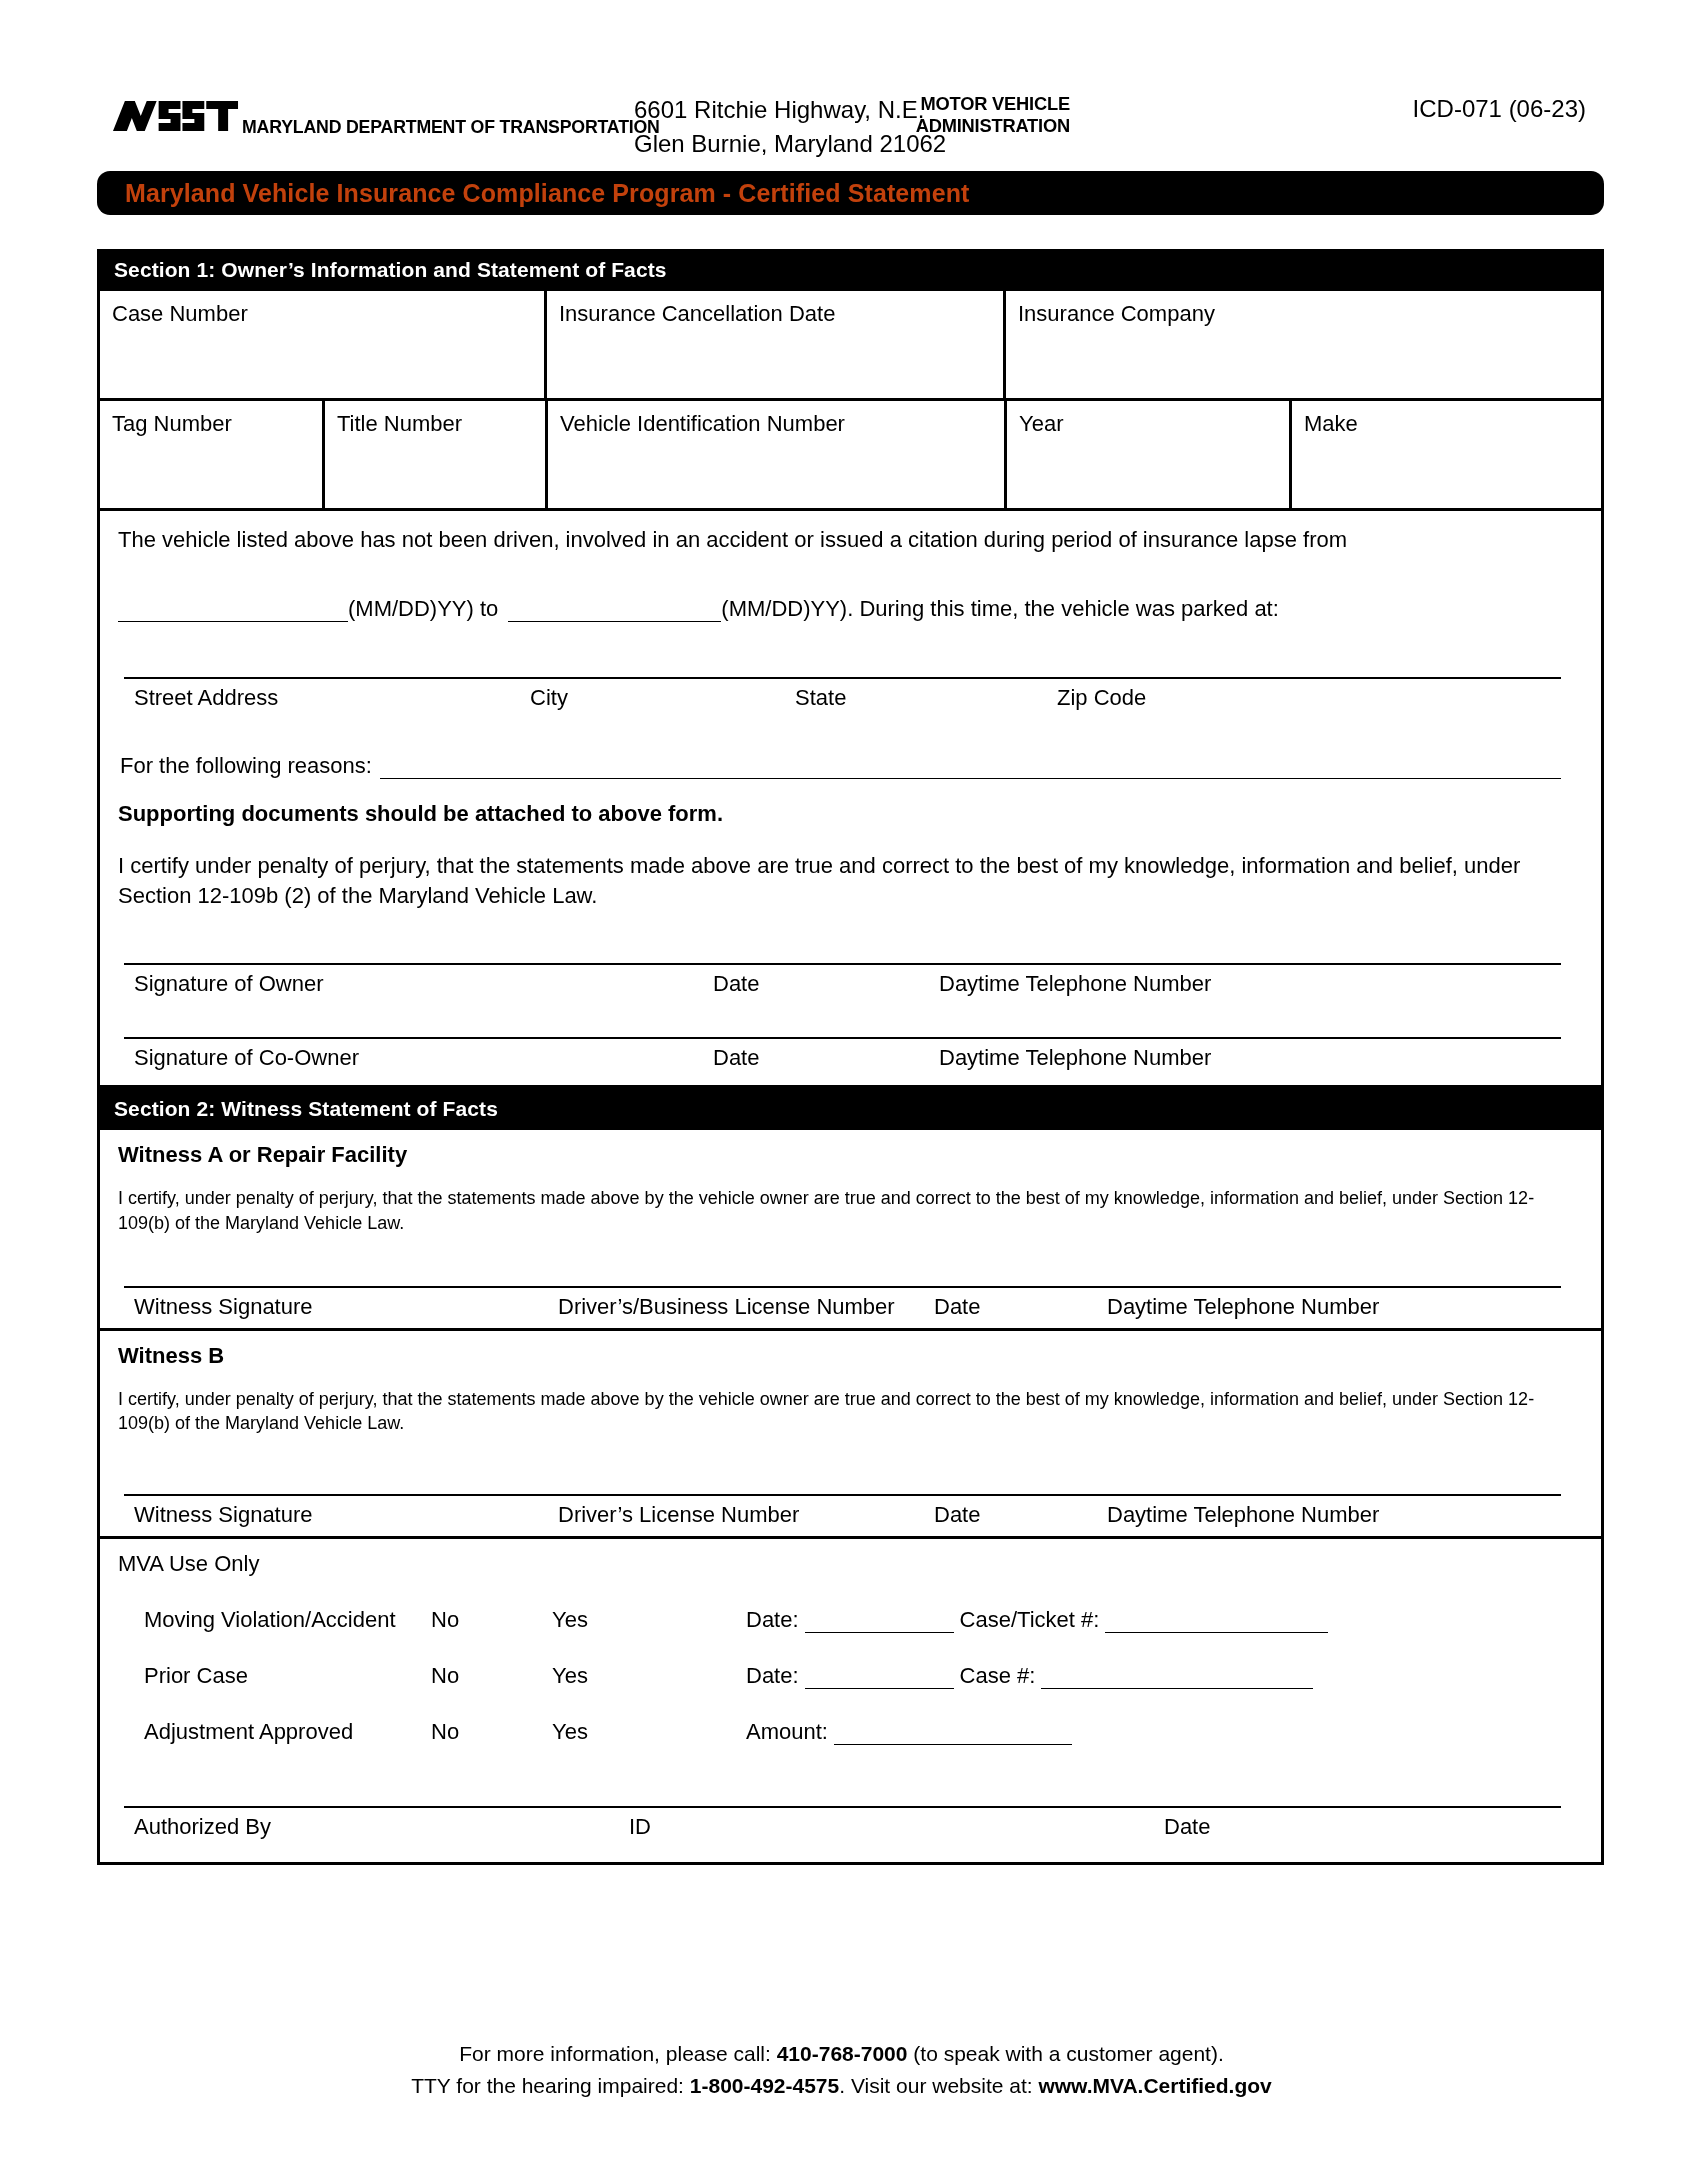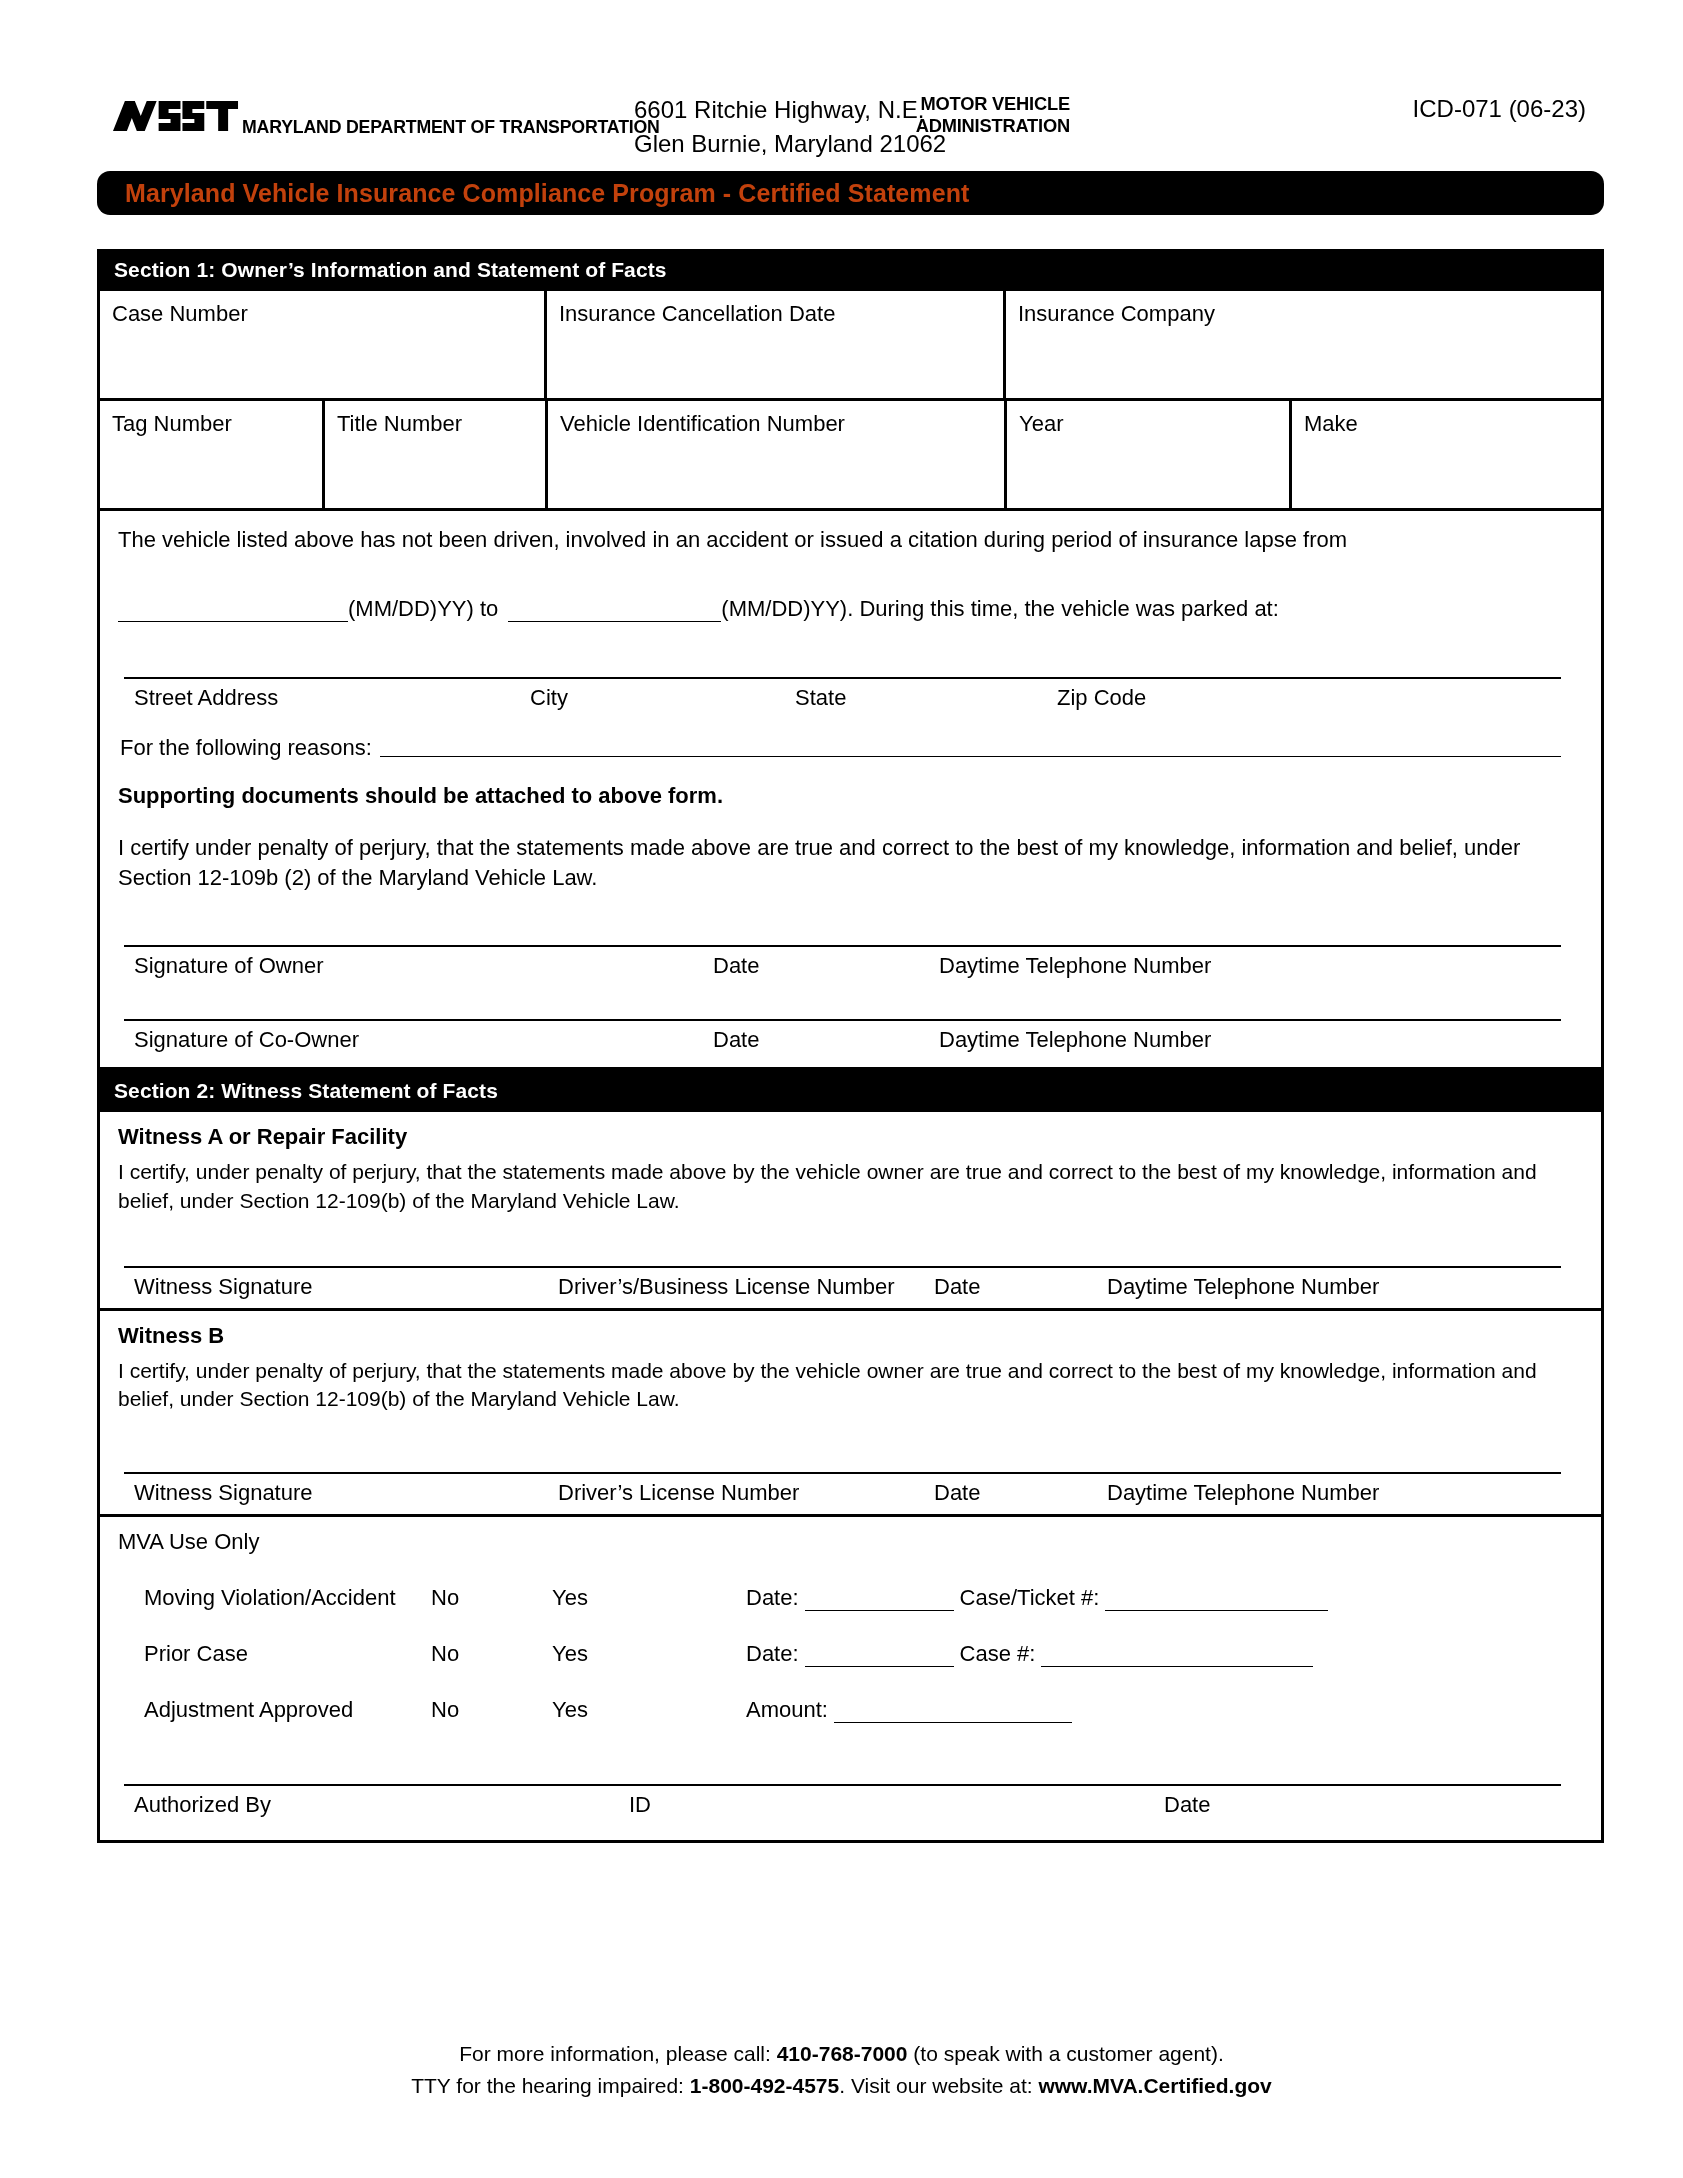--- a/index.html
+++ b/index.html
@@ -186,23 +186,23 @@
     font-size: 22px;
     padding: 6px 0 0 16px;
   }
   .lbl-street { width: 396px; }
   .lbl-city   { width: 265px; }
   .lbl-state  { width: 262px; }
   .lbl-zip    { flex: 1; }
 
   .reasons {
     font-size: 22px;
-    margin-top: 24px;
-    display: flex;
-    align-items: flex-start;
+    margin-top: 42px;
+    display: flex;
+    align-items: flex-end;
     padding-left: 2px;
   }
   .reasons-rule {
     flex: 1;
     border-bottom: 1.5px solid #000;
     height: 22px;
     margin-left: 8px;
     margin-right: 12px;
   }
 
@@ -237,23 +237,23 @@
   .wit-block {
     padding: 0 28px 0 18px;
     border-bottom: 3px solid #000;
   }
   .wit-title {
     font-size: 22px;
     font-weight: bold;
     padding: 12px 0 0 0;
   }
   .wit-text {
-    font-size: 21px;
+    font-size: 18px;
     line-height: 1.34;
-    margin-top: 8px;
+    margin-top: 18px;
     padding-right: 10px;
   }
   .wit-rule {
     border-bottom: 2.5px solid #000;
     margin: 51px 12px 0 6px;
   }
   .wit-labels {
     display: flex;
     font-size: 22px;
     padding: 6px 0 8px 16px;

